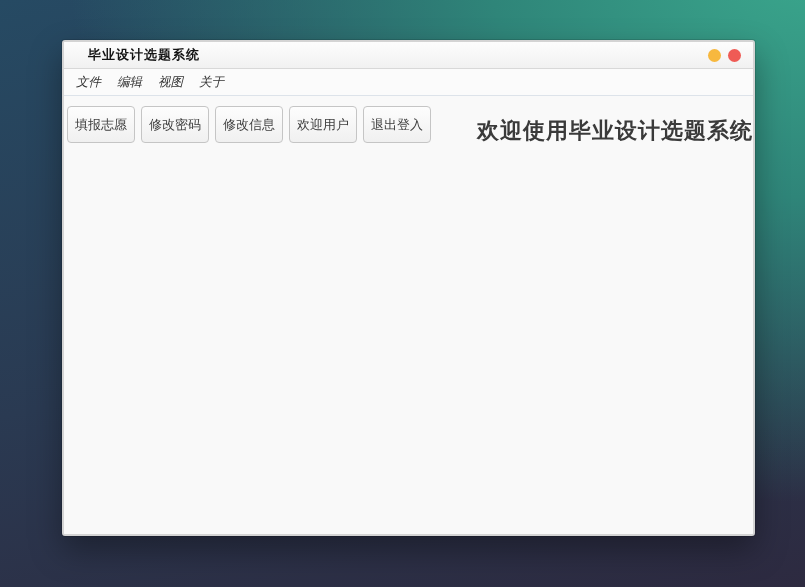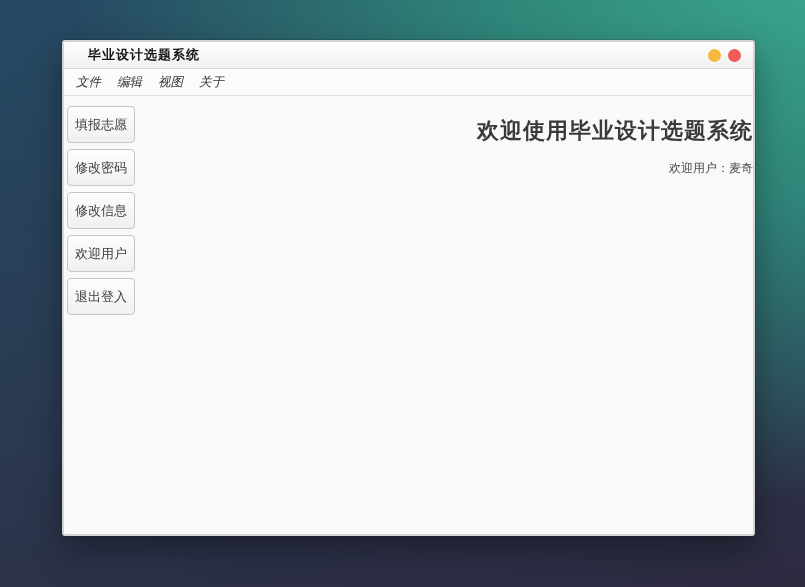--- a/index.html
+++ b/index.html
@@ -76,21 +76,21 @@
   .content {
     flex: 1;
     display: flex;
     background: #f9f9f9;
   }
 
   .sidebar {
     flex: 0 0 74px;
     padding: 10px 0 0 3px;
     display: flex;
-    flex-direction: column;
+    flex-direction: row;
     gap: 6px;
   }
   .side-btn {
     width: 68px;
     height: 37px;
     background: linear-gradient(#fdfdfd, #f0f0f0);
     border: 1px solid #c5c5c5;
     border-radius: 4px;
     font-family: inherit;
     font-size: 13px;
@@ -143,19 +143,18 @@
       <div class="sidebar">
         <button class="side-btn">填报志愿</button>
         <button class="side-btn">修改密码</button>
         <button class="side-btn">修改信息</button>
         <button class="side-btn">欢迎用户</button>
         <button class="side-btn">退出登入</button>
       </div>
 
       <div class="main">
         <div class="main-heading">欢迎使用毕业设计选题系统</div>
-        <div class="welcome-text">欢迎用户：麦奇</div>
       </div>
 
     </div>
 
   </div>
 </div>
 
 </body></html>

